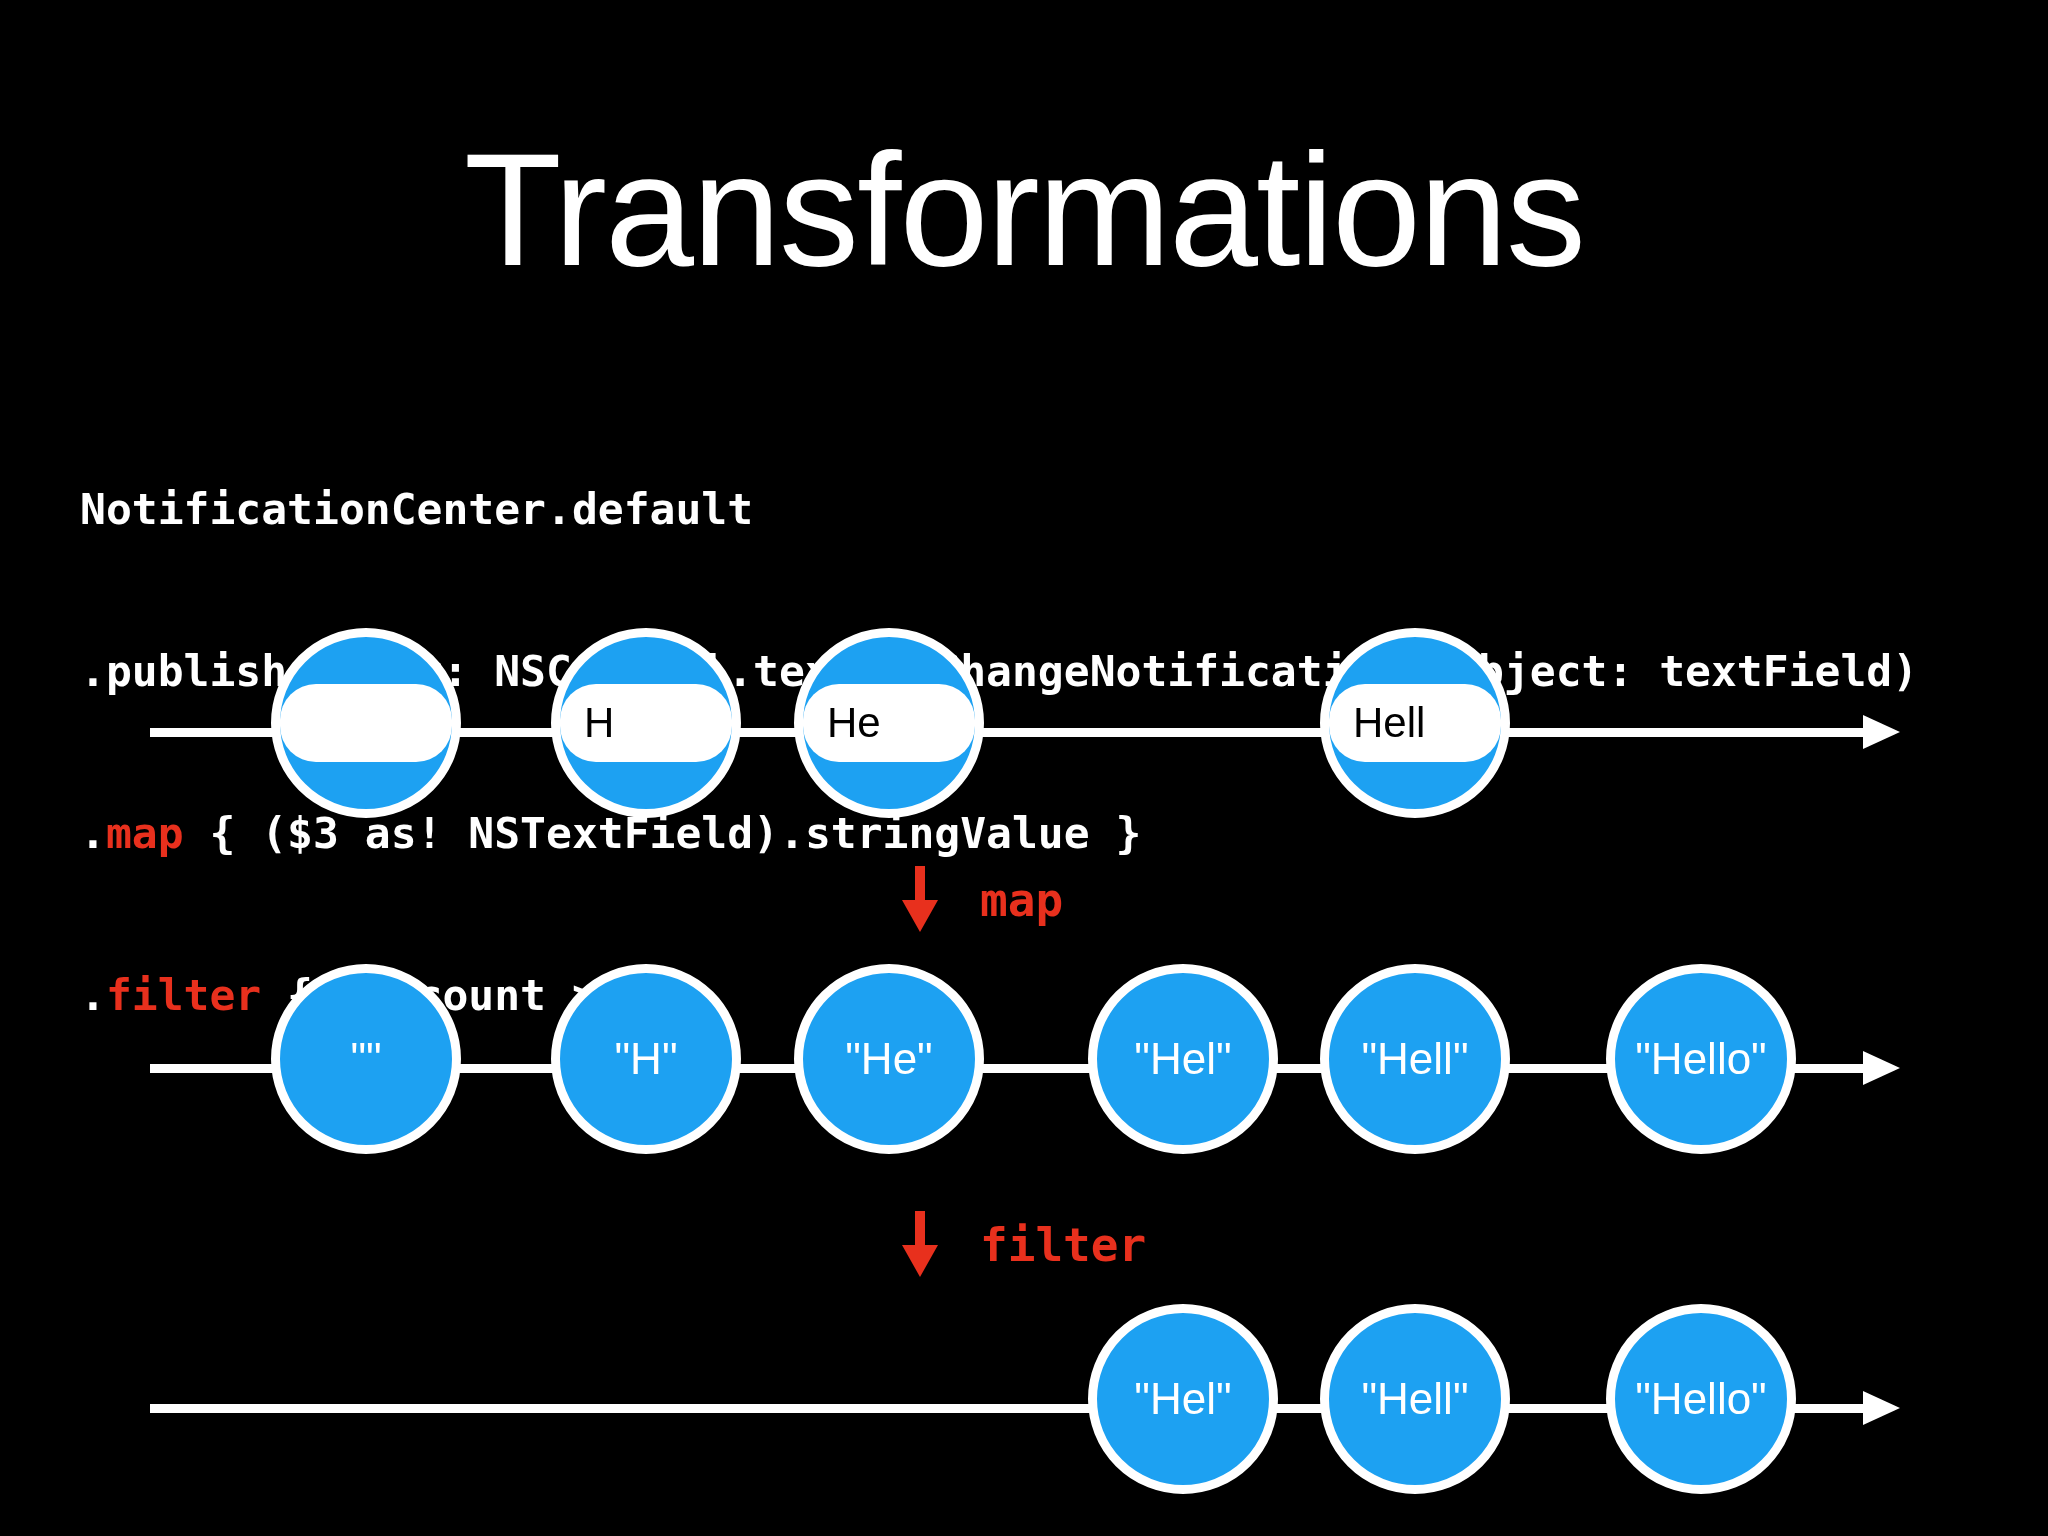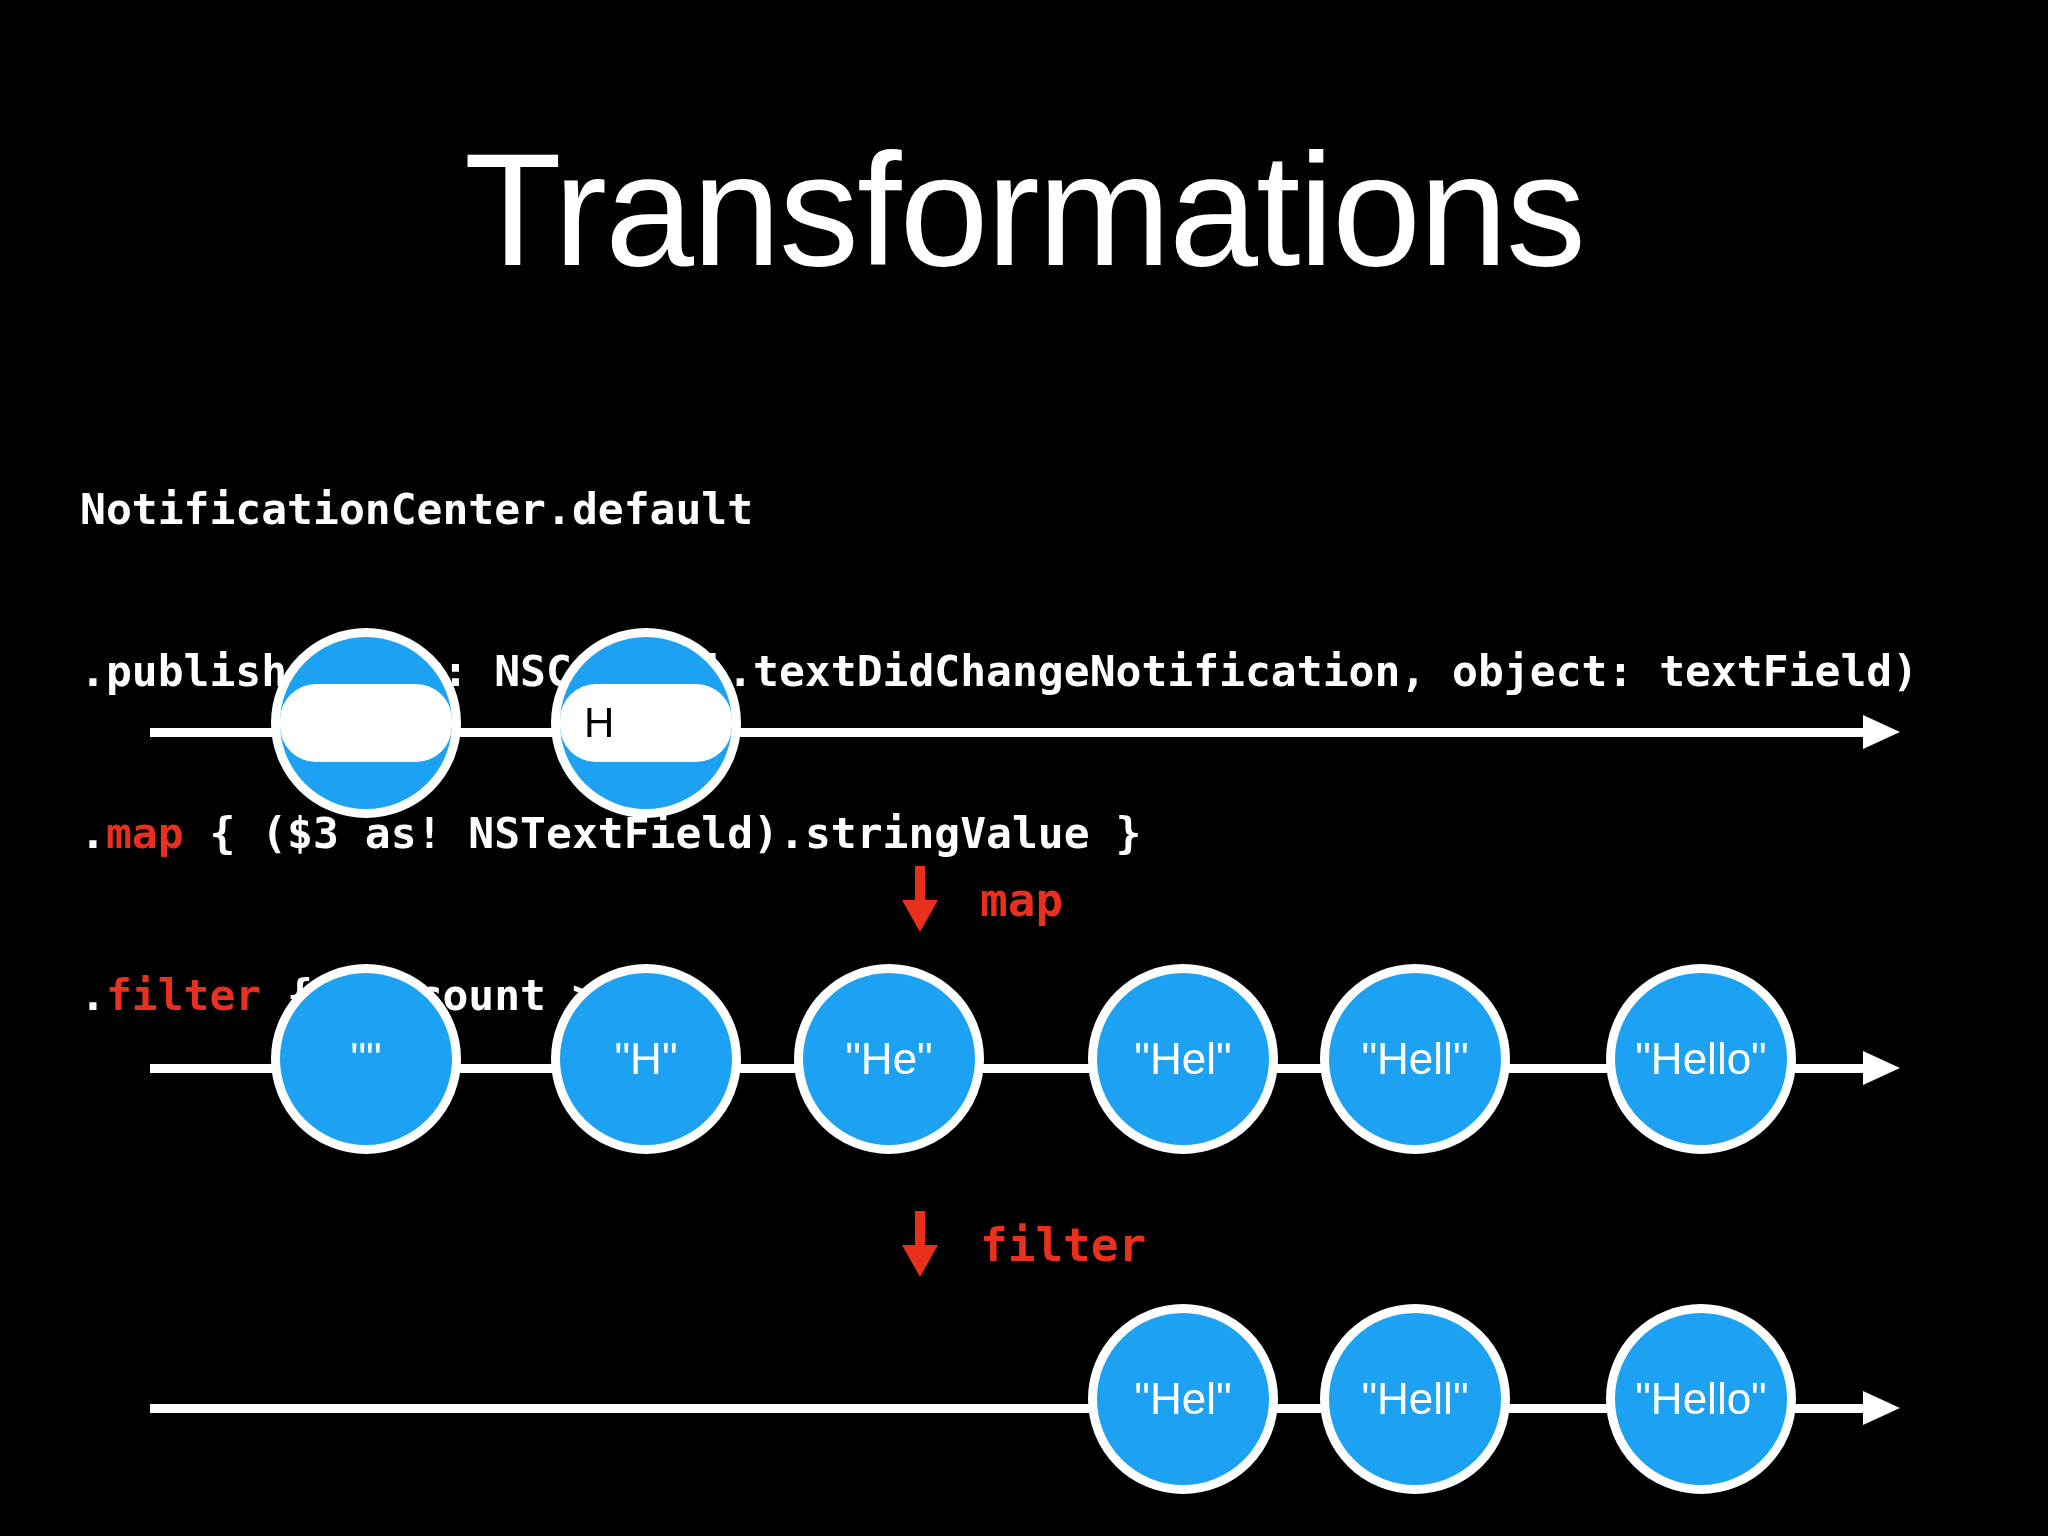--- a/index.html
+++ b/index.html
@@ -111,20 +111,30 @@
   <div class="marble" style="left:271px;top:628px">
     <div class="field">
         <span></span>
       </div>
   </div>
   <div class="marble" style="left:551px;top:628px">
     <div class="field">
         <span>H</span>
       </div>
   </div>
+  <div class="marble" style="left:794px;top:628px">
+    <div class="field">
+        <span>He</span>
+      </div>
+  </div>
+  <div class="marble" style="left:1320px;top:628px">
+    <div class="field">
+        <span>Hell</span>
+      </div>
+  </div>
 
   <svg class="op-arrow" style="left:902px;top:866px" viewBox="0 0 36 66">
     <rect x="13" y="0" width="10" height="38" fill="#e8301d"></rect>
     <polygon points="0,34 36,34 18,66" fill="#e8301d"></polygon>
   </svg>
   <div class="op-label" style="left:980px;top:867px">map</div>
 
   <div class="stream-line" style="top:1064px"></div>
   <div class="arrowhead-right" style="top:1051px"></div>
 

